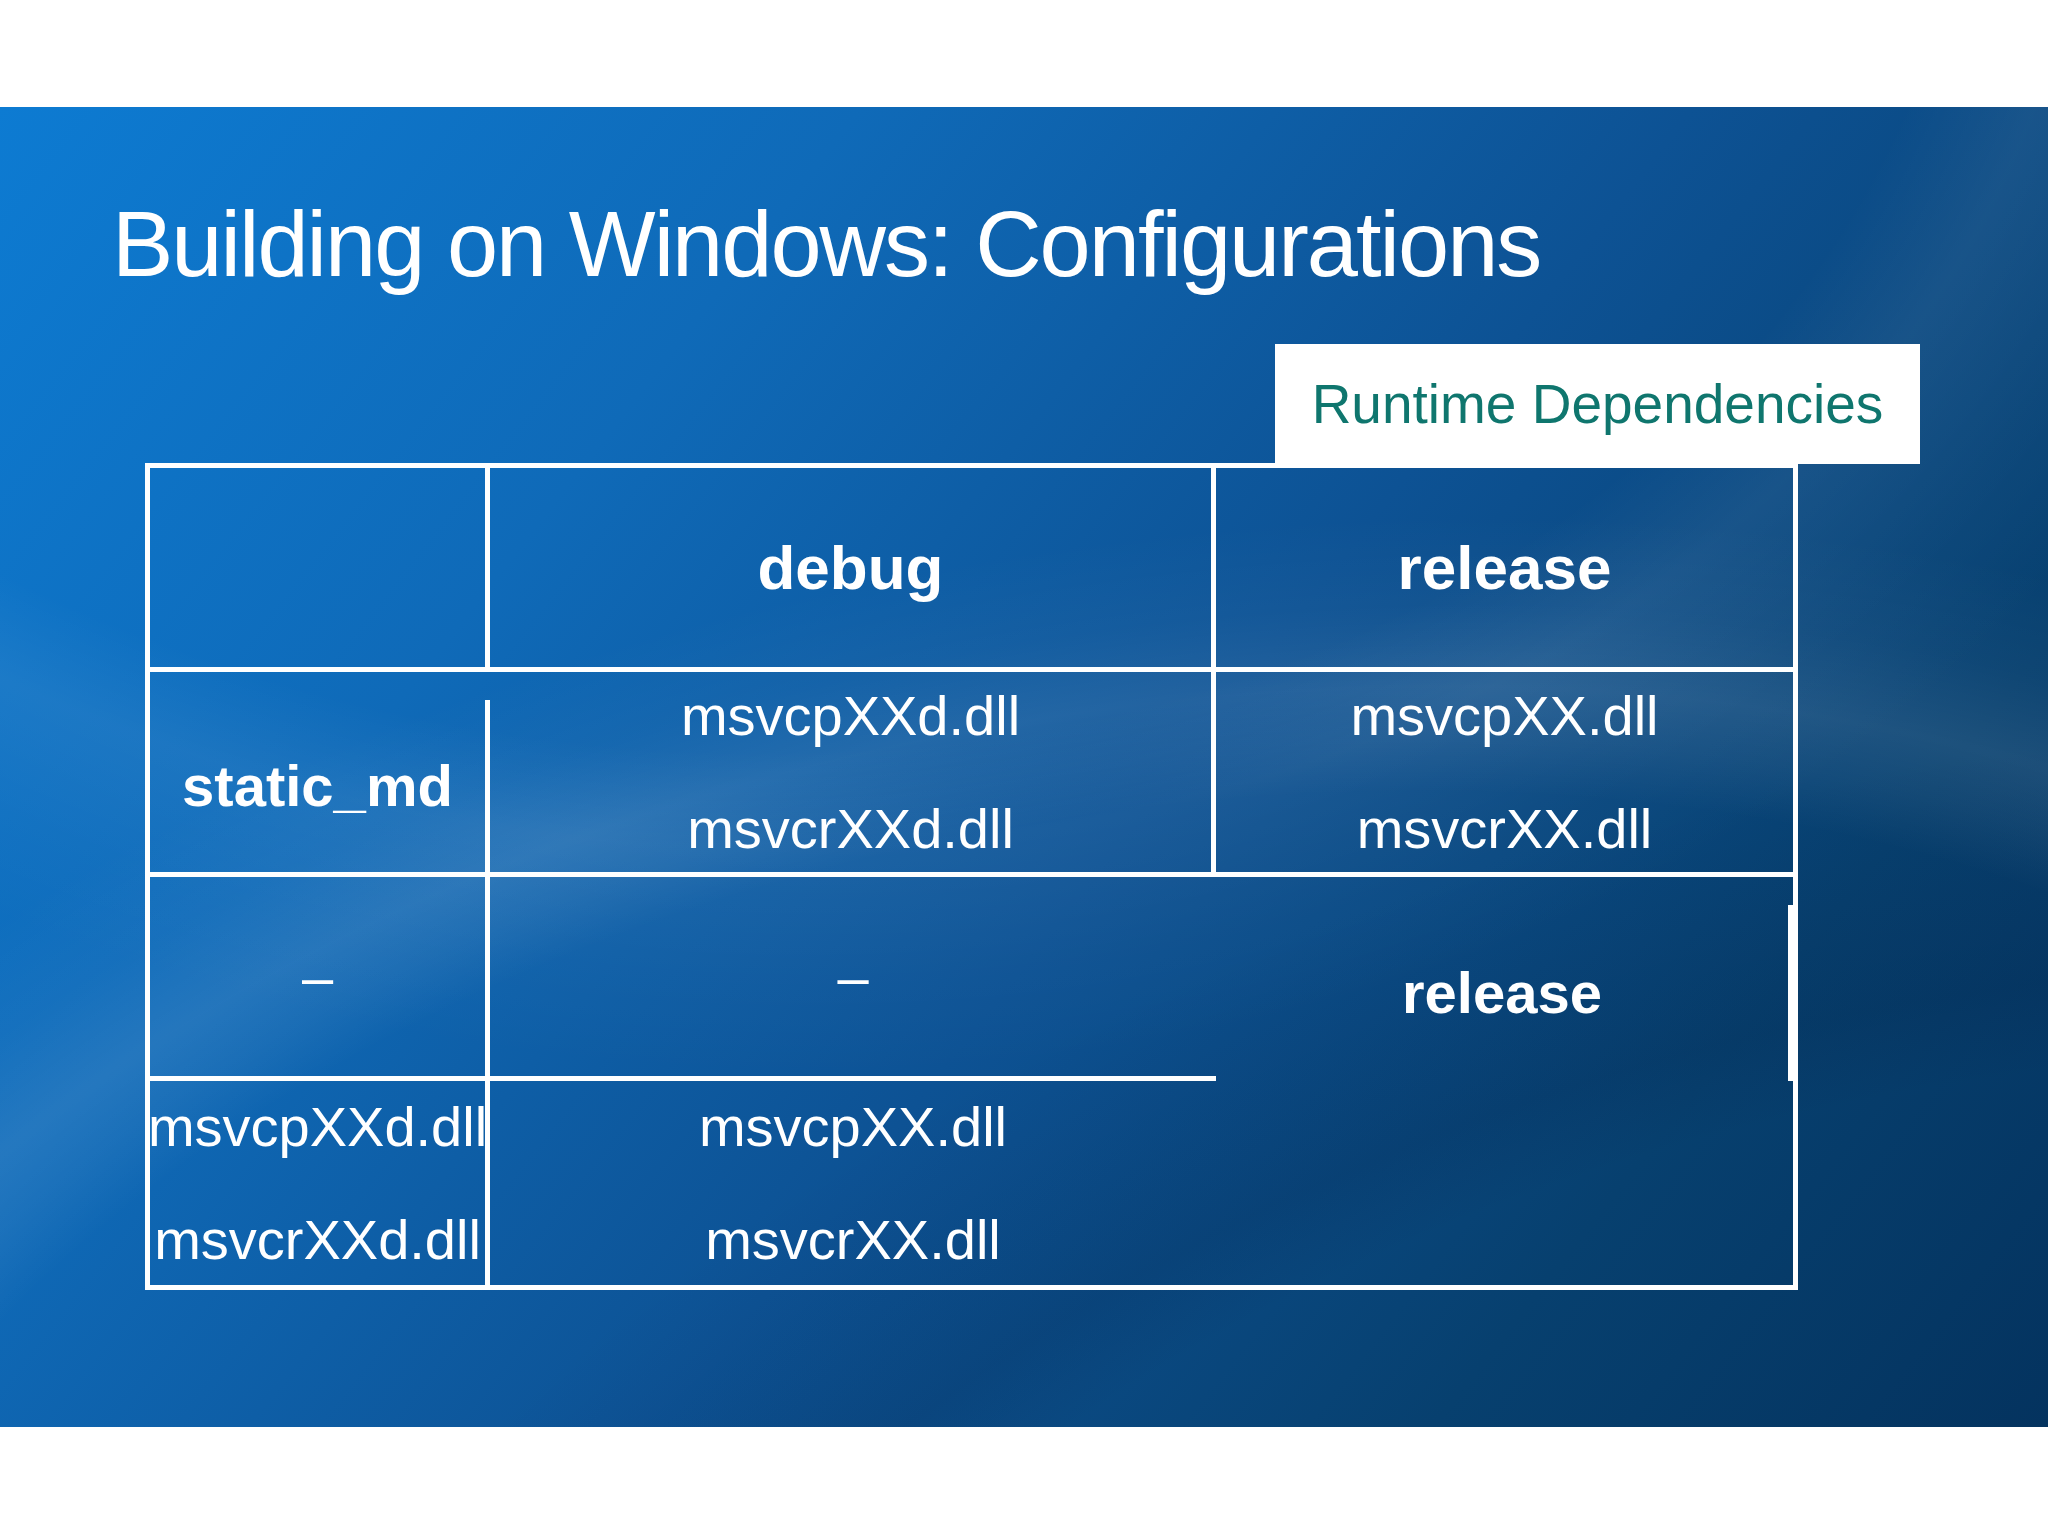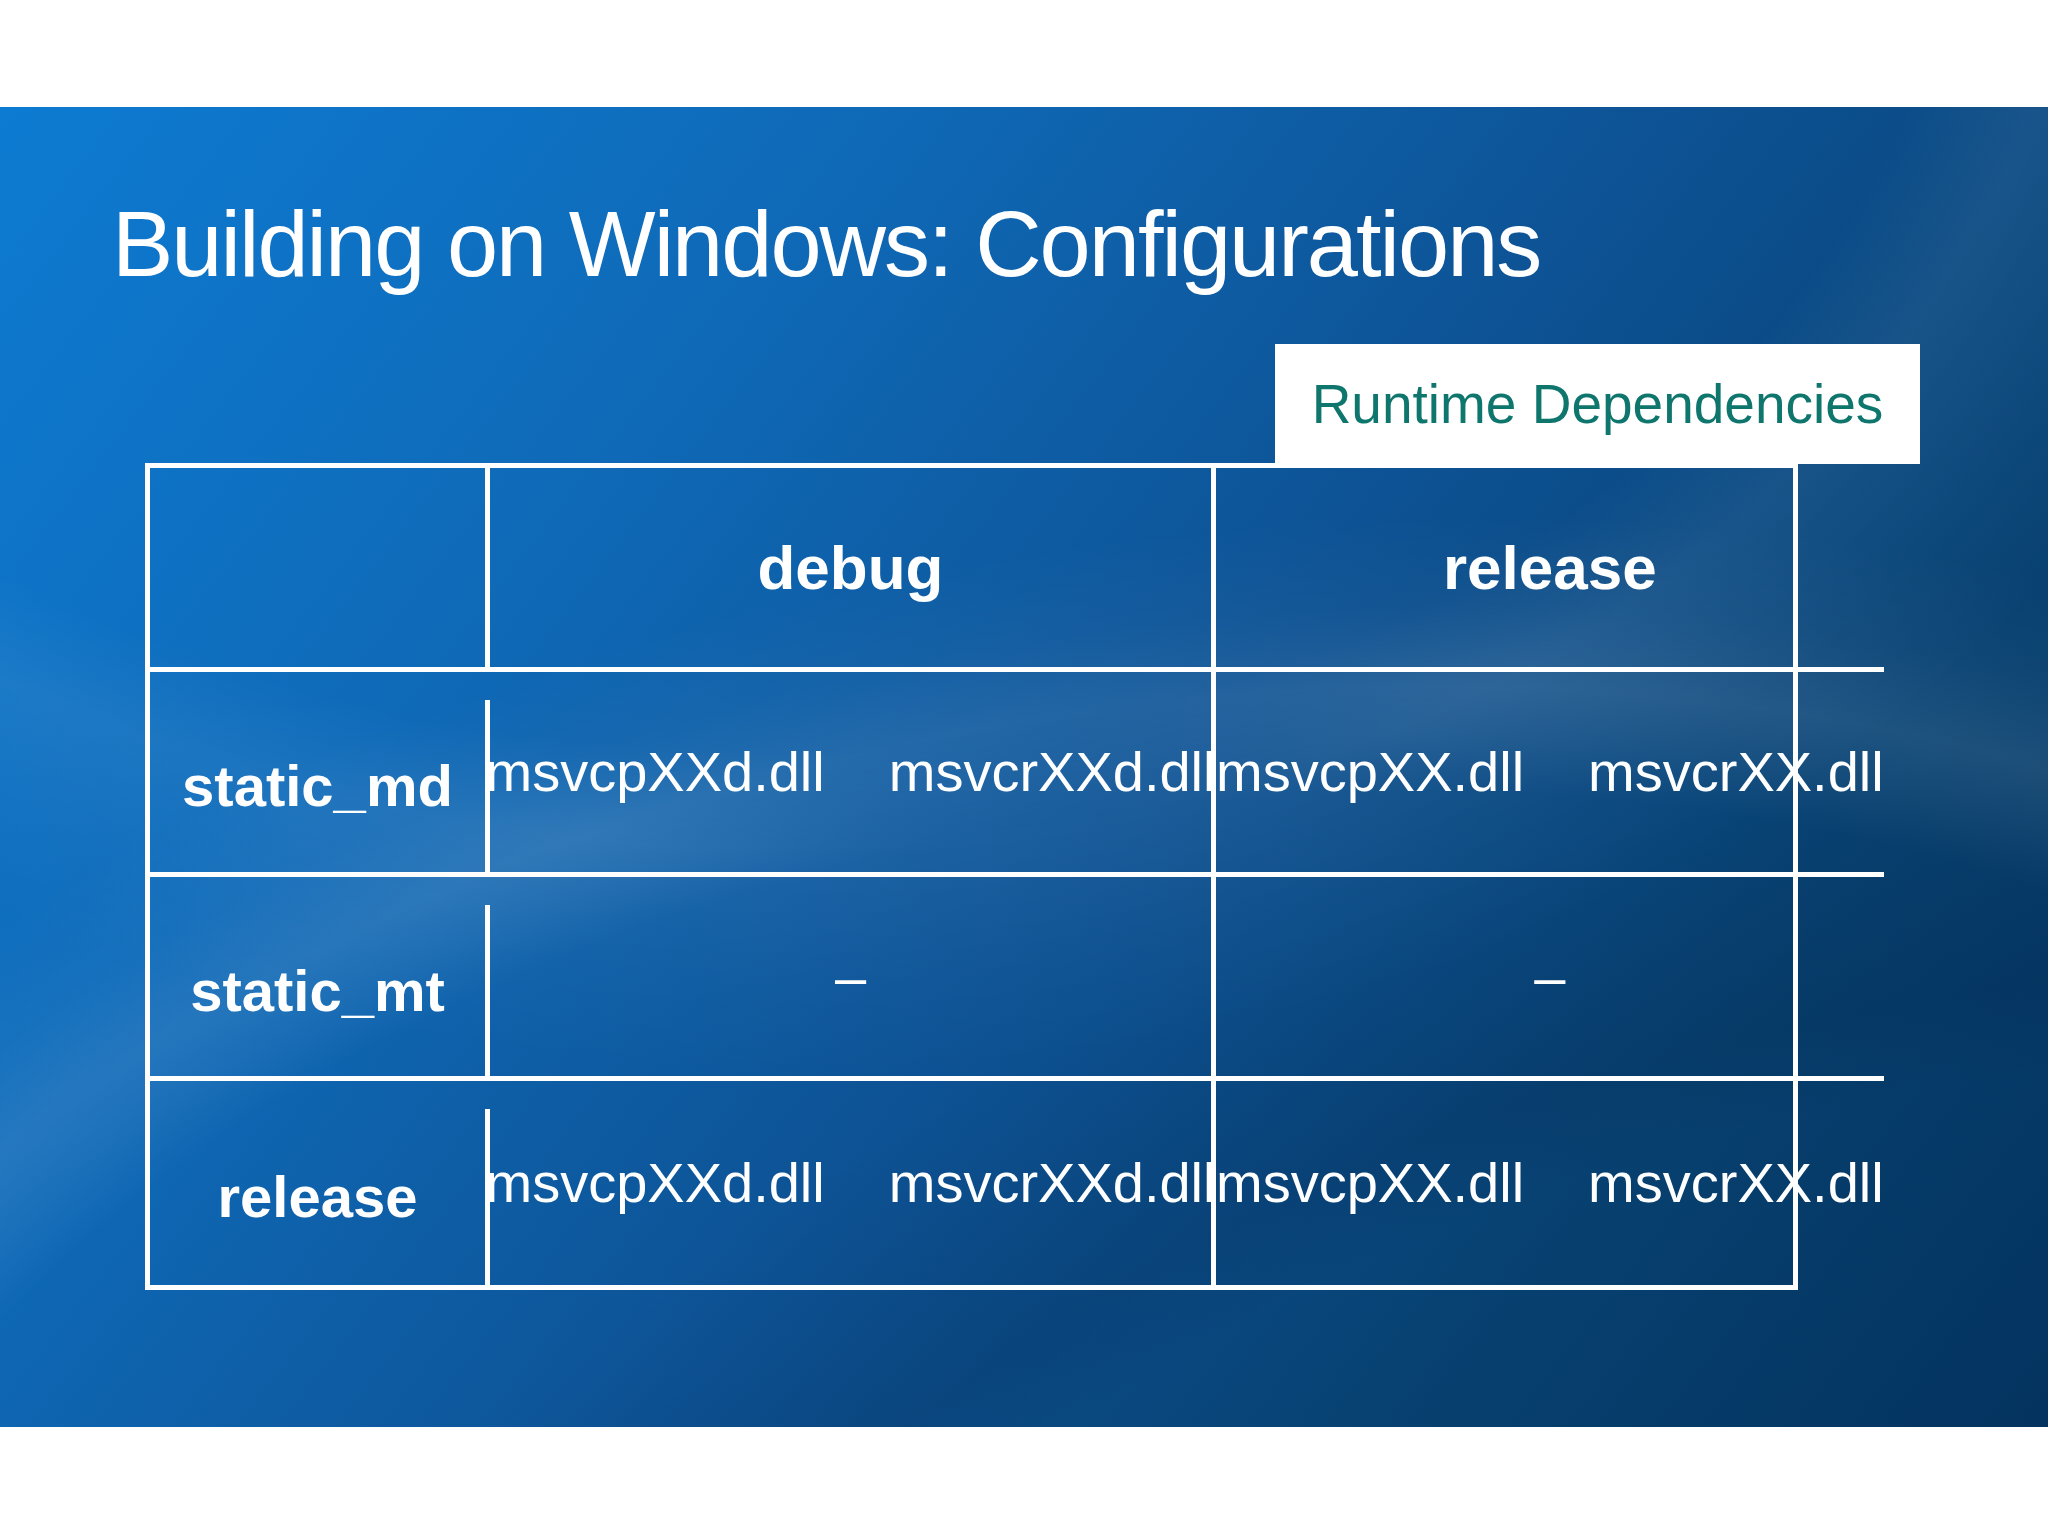--- a/index.html
+++ b/index.html
@@ -82,21 +82,21 @@
     display: flex; flex-direction: column;
     align-items: center; justify-content: center;
     color: #ffffff;
     font-size: 56px;
     text-align: center;
   }
   .cell.br { border-right: 5px solid #ffffff; }
   .cell.bb { border-bottom: 5px solid #ffffff; }
   .cell.head { font-size: 62px; font-weight: 700; }
   .cell.rowlabel { font-size: 58px; font-weight: 700; margin-top: 28px; }
-  .cell .lines { display: flex; flex-direction: row; gap: 64px; align-items: center; }
+  .cell .lines { display: flex; flex-direction: column; gap: 48px; align-items: center; }
 </style>
 </head>
 <body>
 
 <div class="canvas">
   <div class="bar top"></div>
 
   <div class="slide">
     <div class="swoosh s1"></div>
     <div class="swoosh s2"></div>
@@ -127,23 +127,20 @@
           <span>msvcrXXd.dll</span>
         </div>
       </div>
       <div class="cell bb">
         <div class="lines">
           <span>msvcpXX.dll</span>
           <span>msvcrXX.dll</span>
         </div>
       </div>
 
-      <div class="cell rowlabel br bb">
-        <span>static_mt</span>
-      </div>
       <div class="cell br bb">
         <span>–</span>
       </div>
       <div class="cell bb">
         <span>–</span>
       </div>
 
       <div class="cell rowlabel br">
         <span>release</span>
       </div>

